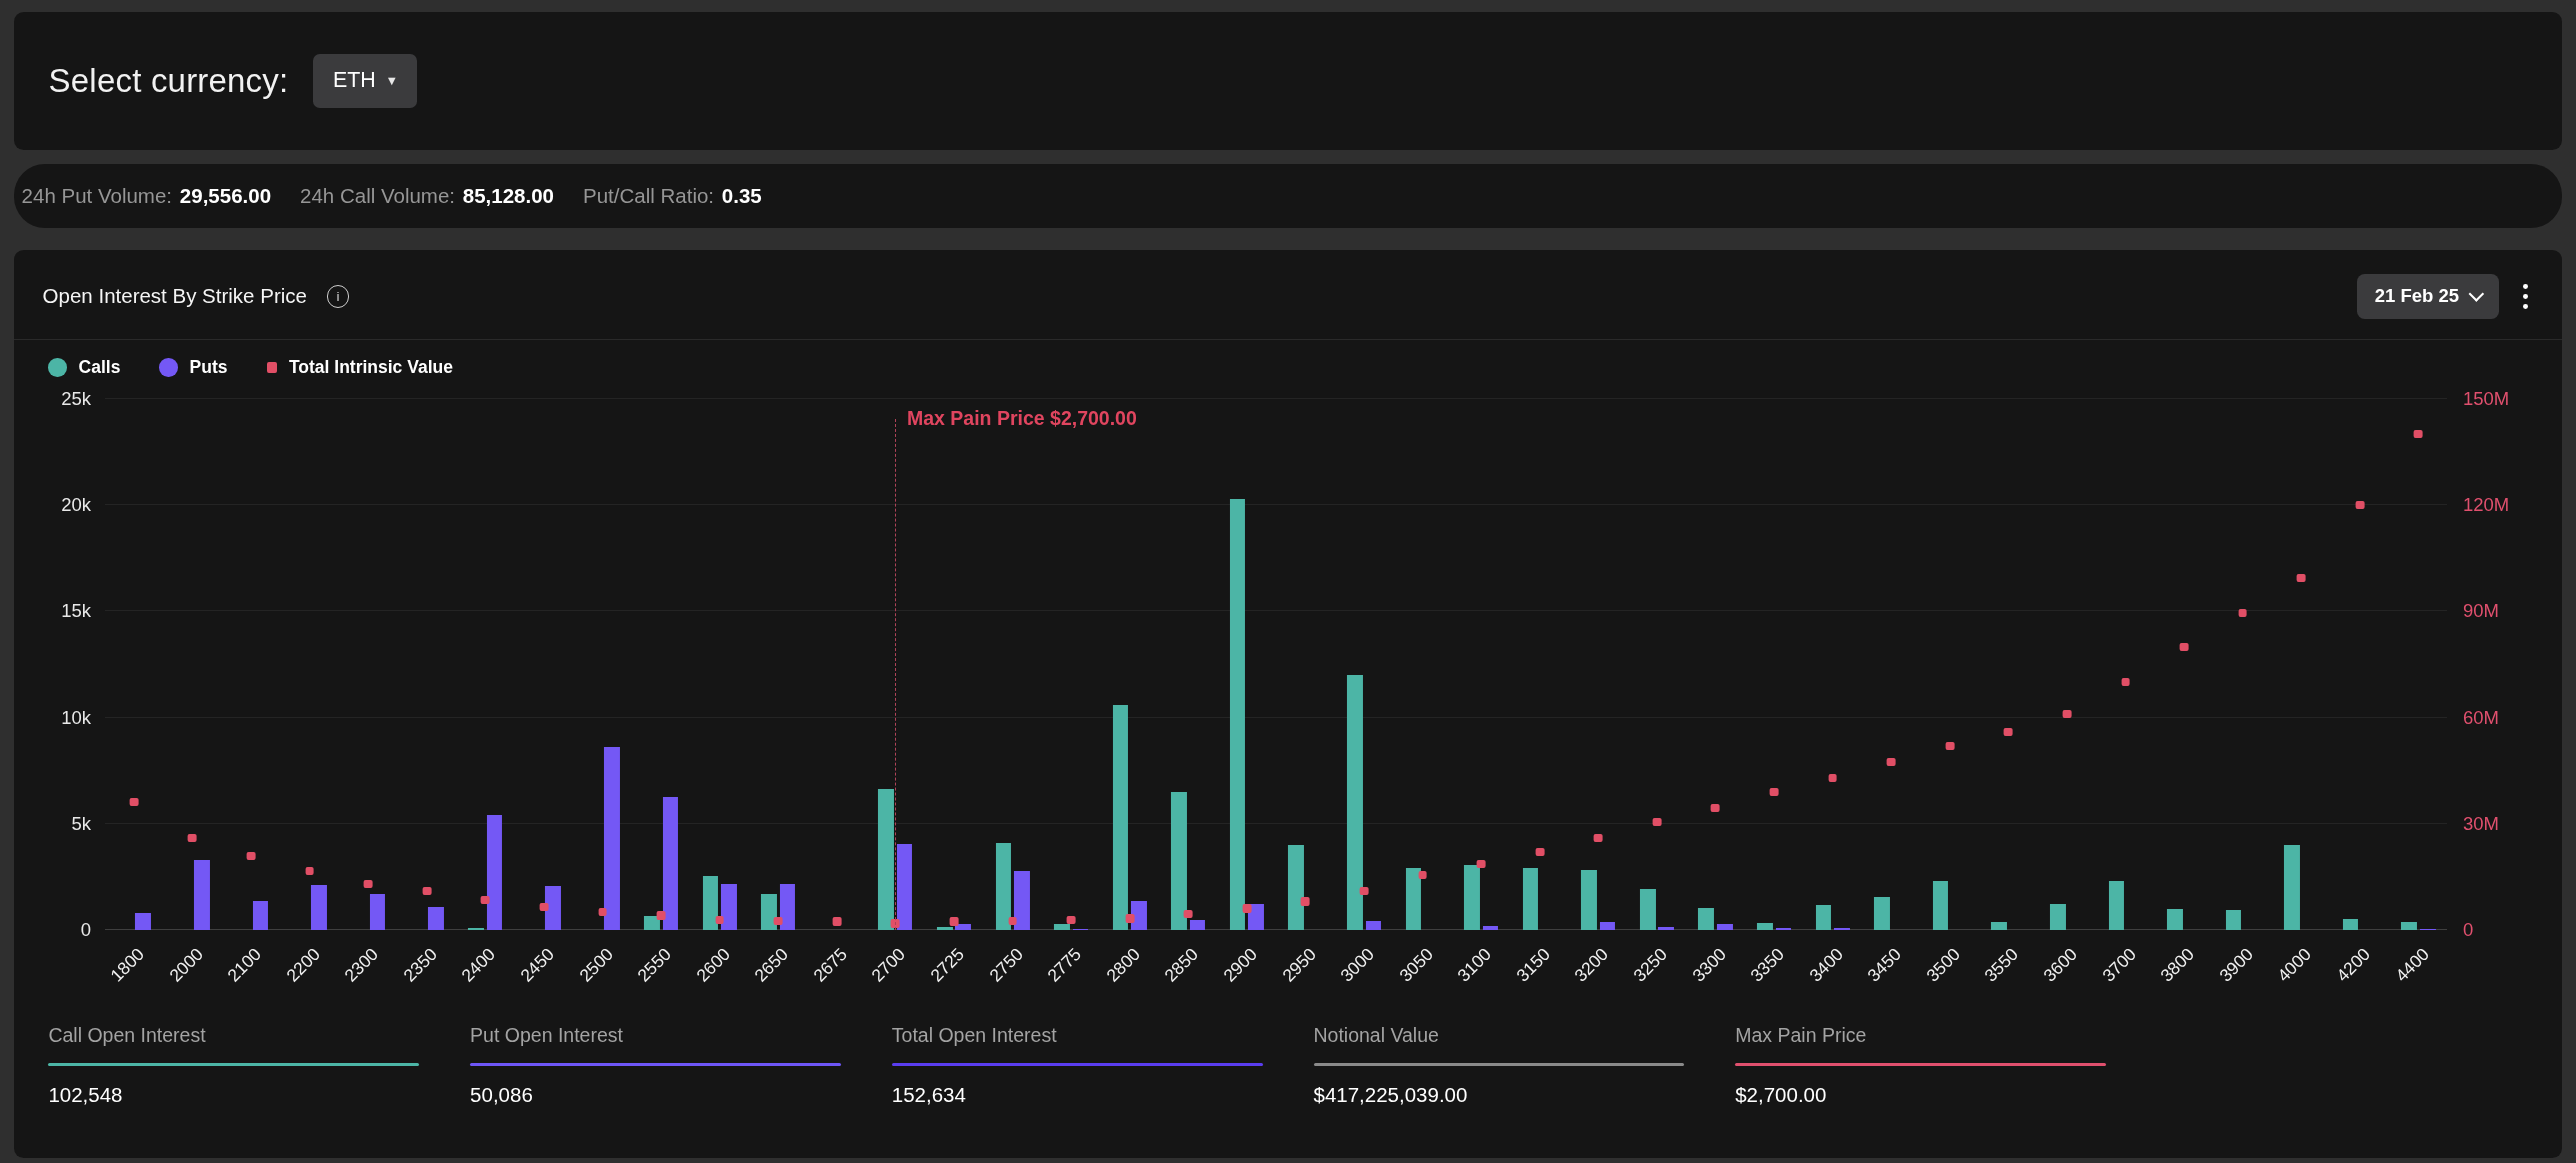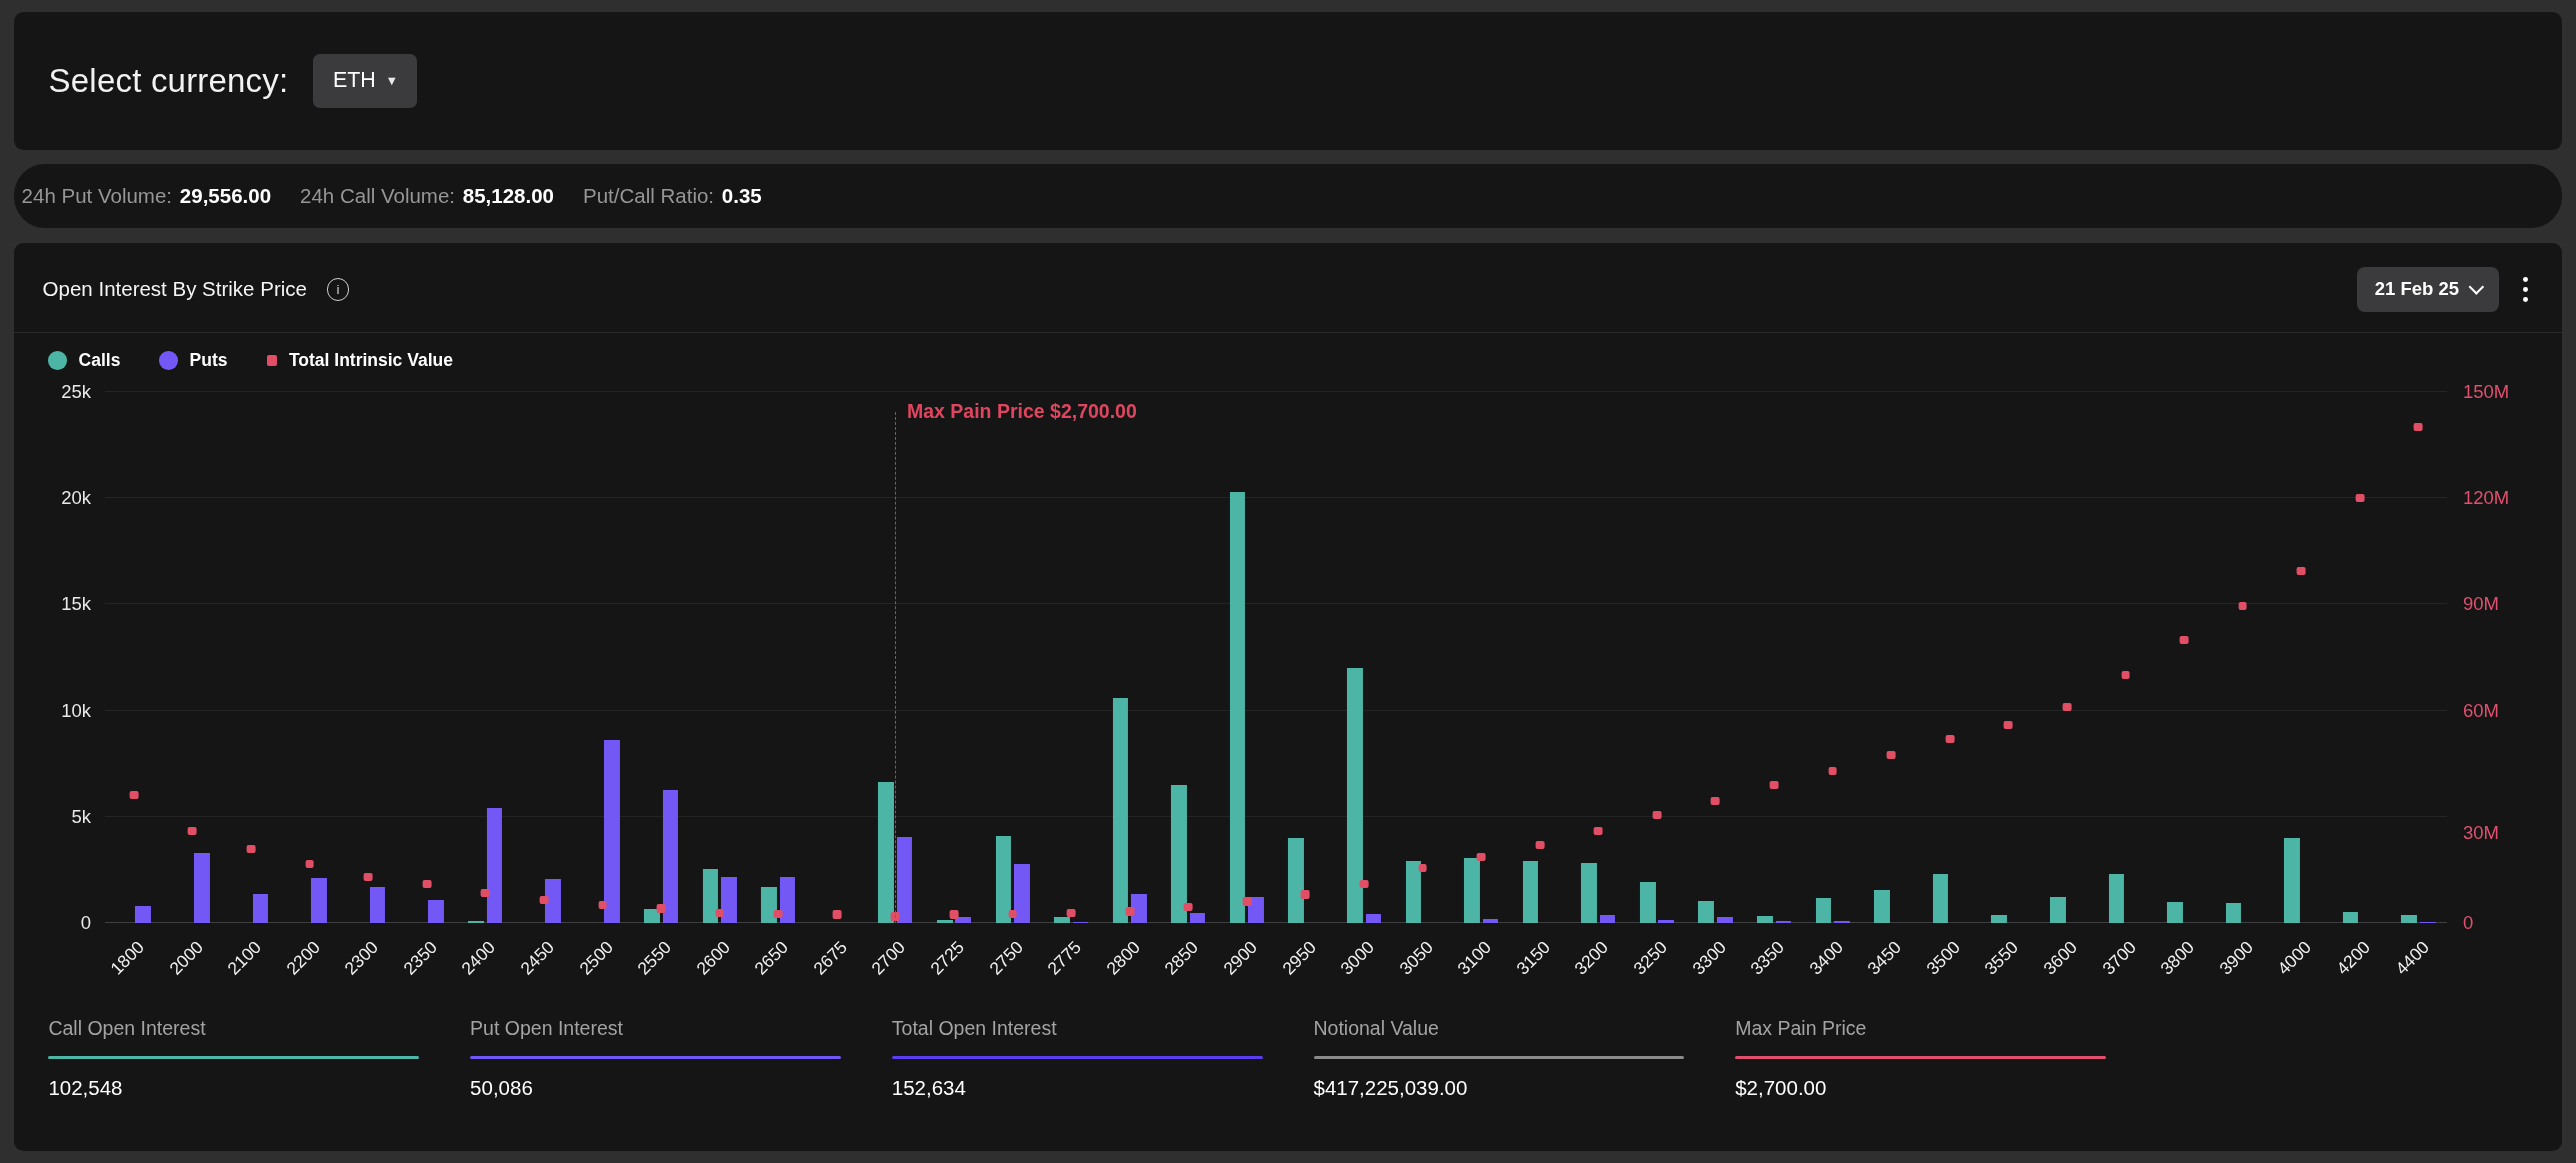--- a/index.html
+++ b/index.html
@@ -14,21 +14,21 @@
   .card { background:#151515; border-radius:9.7px; }
 
   
   .card-currency { height:138px; display:flex; align-items:center; padding:0 35px; margin-bottom:14.6px; }
   .select-label { font-size:33px; font-weight:400; color:#f2f2f2; letter-spacing:0.2px; }
   .currency-chip { margin-left:25px; background:#3b3b3d; border:none; border-radius:6.8px;
     color:#fff; font-size:21.4px; font-family:inherit; padding:14.6px 19.5px; display:flex; align-items:center; gap:9.7px; cursor:pointer; }
   .caret-down { font-size:12.7px; color:#e8e8e8; }
 
   
-  .card-statsbar { height:64px; display:flex; align-items:center; gap:29px; padding:0 8px; margin-bottom:15px; font-size:20.5px;border-radius:31px; }
+  .card-statsbar { height:64px; display:flex; align-items:center; gap:29px; padding:0 8px; margin-bottom:22px; font-size:20.5px;border-radius:31px; }
   .statsbar-item { display:flex; gap:7.8px; align-items:baseline; }
   .statsbar-label { color:#969696; }
   .statsbar-value { color:#fff; font-weight:700; }
 
   
   .card-chart { height:908px; padding:23.4px 29px 0; display:flex; flex-direction:column; }
   .chart-header { display:flex; align-items:center; justify-content:space-between; }
   .chart-title-wrap { display:flex; align-items:center; gap:20px; }
   .chart-title { font-size:20.5px; font-weight:400; color:#f5f5f5; }
   .info-icon { width:22.4px; height:22.4px; border:1.5px solid #cfcfcf; border-radius:50%;
@@ -135,21 +135,21 @@
     </div>
   </div>
 
   <div class="chart-area">
     <div class="plot" id="plot">
         <div class="gridline base" style="bottom: 0px;"></div>
         <span class="ytick-left" style="bottom: 0px;">0</span>
         <span class="ytick-right" style="bottom: 0px;">0</span>
         <div class="gridline" style="bottom: 106px;"></div>
         <span class="ytick-left" style="bottom: 106px;">5k</span>
-        <span class="ytick-right" style="bottom: 90px;">30M</span>
+        <span class="ytick-right" style="bottom: 106px;">30M</span>
         <div class="gridline" style="bottom: 212px;"></div>
         <span class="ytick-left" style="bottom: 212px;">10k</span>
         <span class="ytick-right" style="bottom: 212px;">60M</span>
         <div class="gridline" style="bottom: 319px;"></div>
         <span class="ytick-left" style="bottom: 319px;">15k</span>
         <span class="ytick-right" style="bottom: 319px;">90M</span>
         <div class="gridline" style="bottom: 425px;"></div>
         <span class="ytick-left" style="bottom: 425px;">20k</span>
         <span class="ytick-right" style="bottom: 425px;">120M</span>
         <div class="gridline" style="bottom: 531px;"></div>

